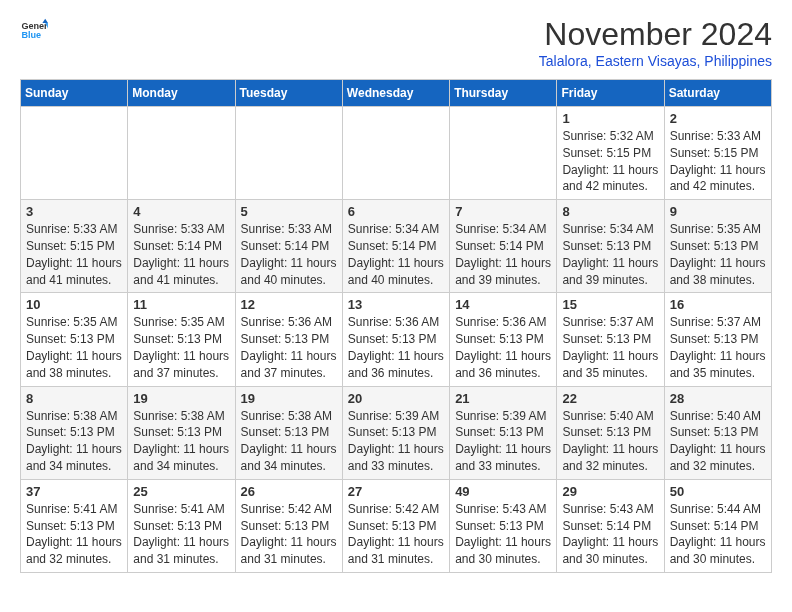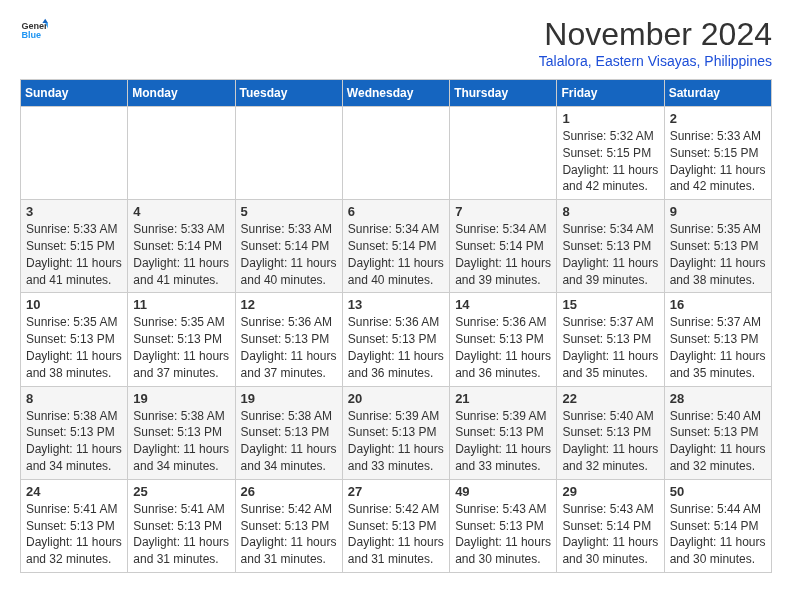--- a/index.html
+++ b/index.html
@@ -255,21 +255,21 @@
         </td>
         <td>
           <span class="day-number">28</span>
           <div class="day-info" style="white-space: pre-line;">Sunrise: 5:40 AM
 Sunset: 5:13 PM
 Daylight: 11 hours and 32 minutes.</div>
         </td>
       </tr>
       <tr>
         <td>
-          <span class="day-number">24</span>
+          <span class="day-number">37</span>
           <div class="day-info" style="white-space: pre-line;">Sunrise: 5:41 AM
 Sunset: 5:13 PM
 Daylight: 11 hours and 32 minutes.</div>
         </td>
         <td>
           <span class="day-number">25</span>
           <div class="day-info" style="white-space: pre-line;">Sunrise: 5:41 AM
 Sunset: 5:13 PM
 Daylight: 11 hours and 31 minutes.</div>
         </td>

